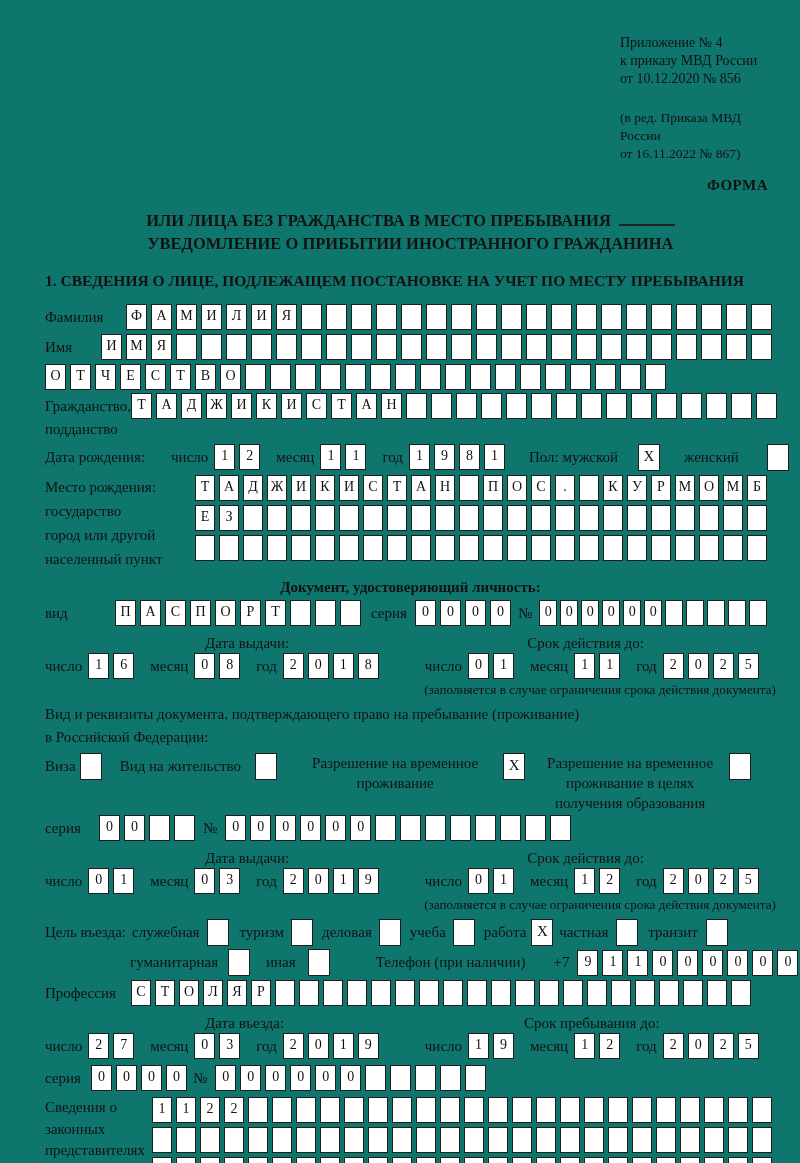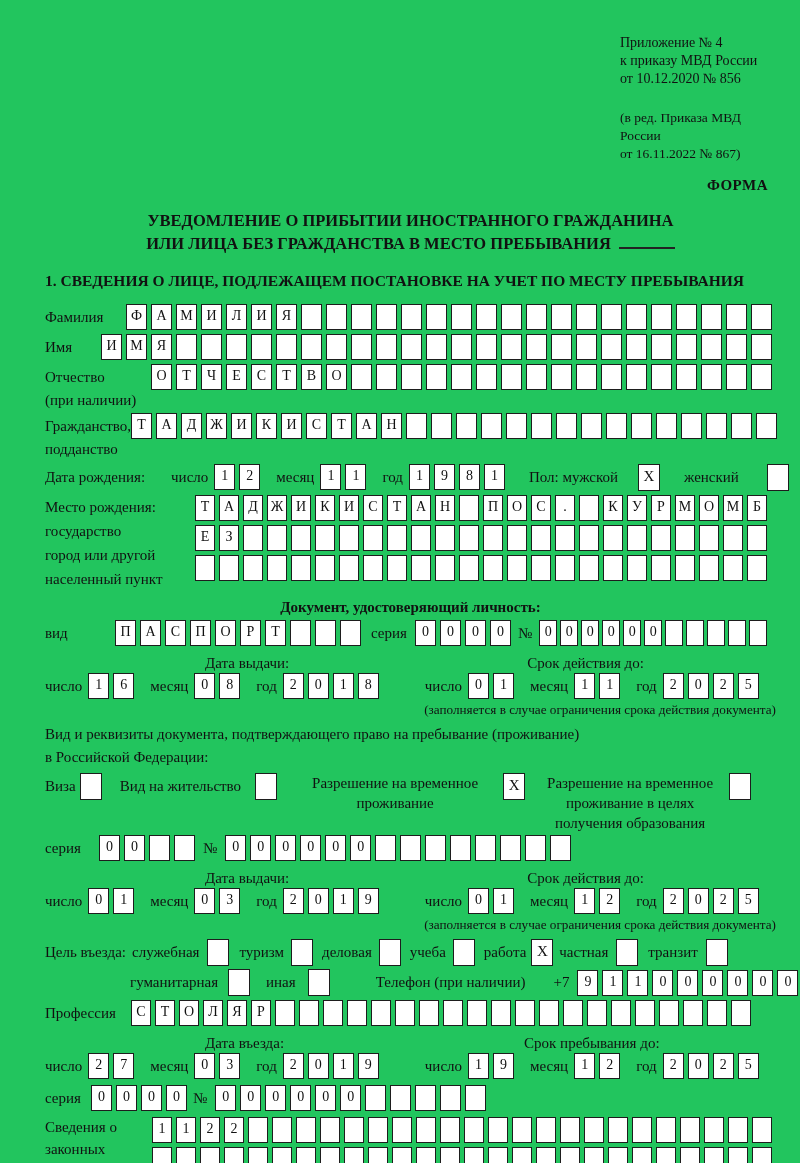--- a/index.html
+++ b/index.html
@@ -1,17 +1,17 @@
 <!DOCTYPE html>
 <html><head>
 <meta charset="utf-8">
 <style>
   html,body{margin:0;padding:0;background:#e8e8e8;}
   .page{
-    width:800px;height:1163px;background:#22c55e;color:#111;
+    width:800px;height:1163px;background:#0f766e;color:#111;
     box-sizing:border-box;padding:34px 24px 10px 45px;
     font-family:"Liberation Serif","DejaVu Serif",serif;
     font-size:15px;overflow:hidden;position:relative;
   }
   .annex{margin-left:575px;font-size:14px;line-height:18px;}
   .revision{margin-left:575px;font-size:13.5px;line-height:18px;margin-top:21px;}
   .form-word{text-align:right;font-weight:bold;font-size:15px;margin-top:14px;padding-right:8px;letter-spacing:.5px;}
   .title{text-align:center;font-weight:bold;font-size:16.5px;line-height:23px;margin-top:15px;}
   .title-underline{display:inline-block;width:56px;border-bottom:2px solid #222;height:14px;margin-left:8px;}
   .heading1{font-weight:bold;font-size:15.5px;margin-top:17px;}
@@ -47,22 +47,22 @@
     <div>к приказу МВД России</div>
     <div>от 10.12.2020 № 856</div>
   </div>
   <div class="revision">
     <div>(в ред. Приказа МВД России</div>
     <div>от 16.11.2022 № 867)</div>
   </div>
   <div class="form-word">ФОРМА</div>
 
   <div class="title">
+    <div><span>ИЛИ ЛИЦА БЕЗ ГРАЖДАНСТВА В МЕСТО ПРЕБЫВАНИЯ</span><span class="title-underline"></span></div>
     <div>УВЕДОМЛЕНИЕ О ПРИБЫТИИ ИНОСТРАННОГО ГРАЖДАНИНА</div>
-    <div><span>ИЛИ ЛИЦА БЕЗ ГРАЖДАНСТВА В МЕСТО ПРЕБЫВАНИЯ</span><span class="title-underline"></span></div>
   </div>
 
   <div class="heading1">1. СВЕДЕНИЯ О ЛИЦЕ, ПОДЛЕЖАЩЕМ ПОСТАНОВКЕ НА УЧЕТ ПО МЕСТУ ПРЕБЫВАНИЯ</div>
 
   <div class="frow" style="margin-top:14px;">
     <span class="lab" style="width:84px;">Фамилия</span>
     <span class="boxes">
         <span class="cell">Ф</span>
         <span class="cell">А</span>
         <span class="cell">М</span>
@@ -119,24 +119,20 @@
         <span class="cell"></span>
         <span class="cell"></span>
         <span class="cell"></span>
         <span class="cell"></span>
         <span class="cell"></span>
         <span class="cell"></span>
       </span>
   </div>
 
   <div class="frow">
-    <span style="width:113px;">
-      <div class="lab2" style="line-height:26px;">Отчество</div>
-      <div class="lab2">(при наличии)</div>
-    </span>
     <span class="boxes">
         <span class="cell">О</span>
         <span class="cell">Т</span>
         <span class="cell">Ч</span>
         <span class="cell">Е</span>
         <span class="cell">С</span>
         <span class="cell">Т</span>
         <span class="cell">В</span>
         <span class="cell">О</span>
         <span class="cell"></span>

